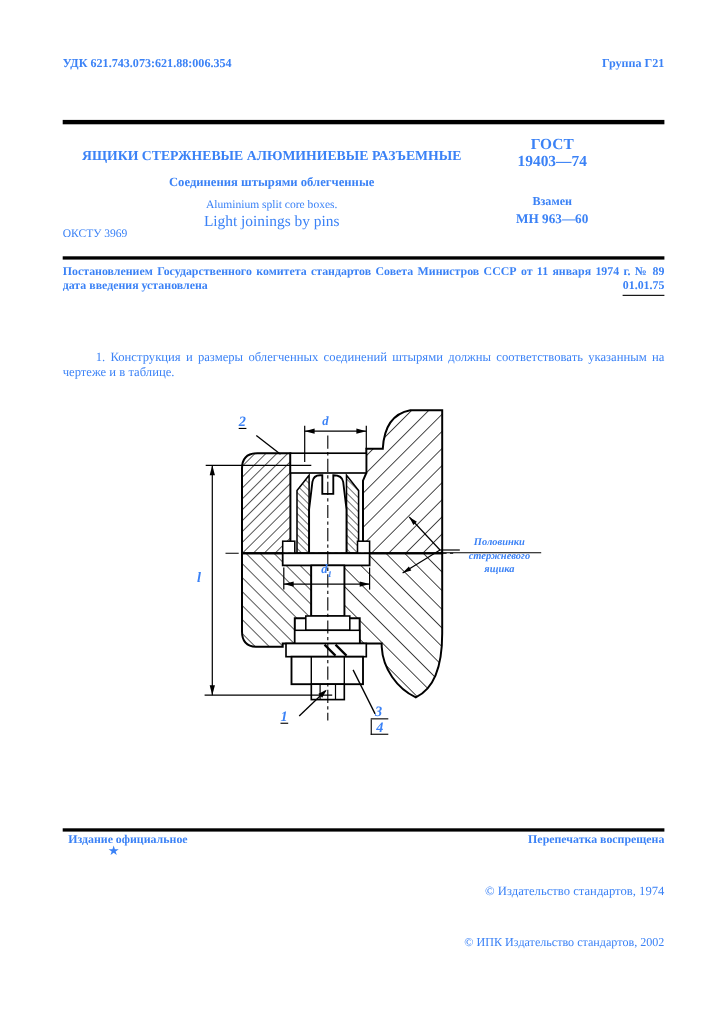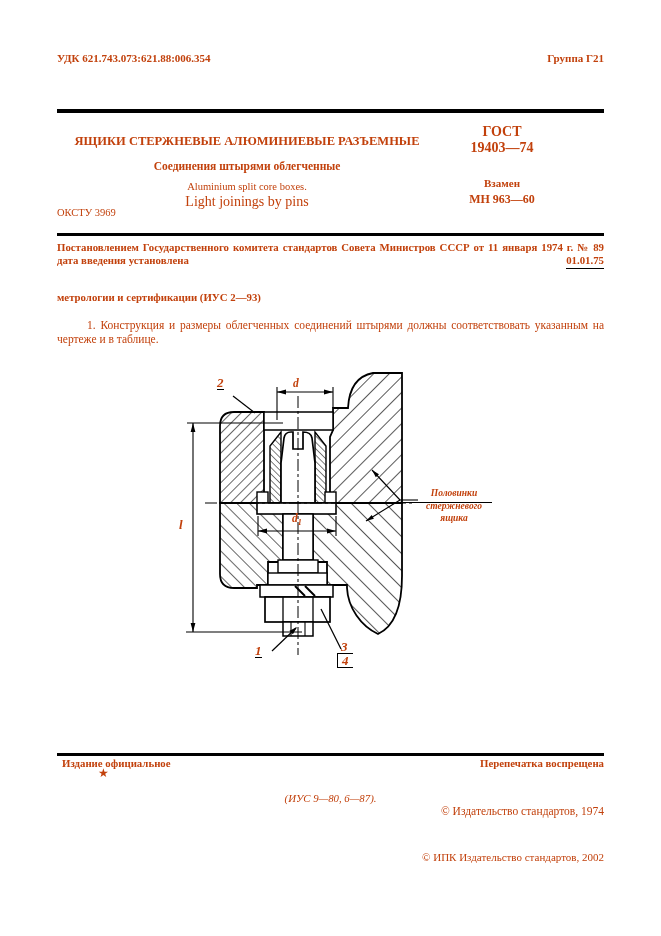--- a/index.html
+++ b/index.html
@@ -1,18 +1,18 @@
 <!DOCTYPE html>
 <html><head>
 <meta charset="utf-8">
 <style>
   html,body{margin:0;padding:0;background:#888;}
   #page{
     position:relative;width:661px;height:936px;background:#ffffff;
-    font-family:"Liberation Serif","DejaVu Serif",serif;color:#c2410c;
+    font-family:"Liberation Serif","DejaVu Serif",serif;color:#3b82f6;
     overflow:hidden;margin:0 auto;
   }
   .abs{position:absolute;}
   .b{font-weight:bold;}
   .i{font-style:italic;}
   .ctr{text-align:center;}
   .rt{text-align:right;}
   
   .udk{left:57px;top:52px;font-size:11px;}
   .grp{right:57px;top:52px;font-size:11px;}
@@ -80,21 +80,20 @@
   <div class="abs gost2 b ctr">19403—74</div>
   <div class="abs vzamen b ctr">Взамен</div>
   <div class="abs mn b ctr">МН 963—60</div>
   <div class="abs rule-thick r2"></div>
 
   <div class="abs decree1 b">Постановлением Государственного комитета стандартов Совета Министров СССР от 11 января 1974 г. № 89</div>
   <div class="abs decree2 b">
     <span class="date">01.01.75</span>
     <span>дата введения установлена</span>
   </div>
-  <div class="abs lim2 b">метрологии и сертификации (ИУС 2—93)</div>
 
   <div class="abs para1">1. Конструкция и размеры облегченных соединений штырями должны соответствовать указанным на чертеже и в таблице.</div>
 
   <svg id="draw-svg" class="abs" width="365" height="325" viewBox="155 365 365 325" xmlns="http://www.w3.org/2000/svg">
     <defs>
       <pattern id="pUL" width="7" height="7" patternUnits="userSpaceOnUse" patternTransform="rotate(45)">
         <line x1="0" y1="0" x2="0" y2="7" stroke="#000" stroke-width="1.2"></line>
       </pattern>
       <pattern id="pUR" width="11" height="11" patternUnits="userSpaceOnUse" patternTransform="rotate(45)">
         <line x1="0" y1="0" x2="0" y2="11" stroke="#000" stroke-width="1.3"></line>
@@ -187,17 +186,16 @@
   <div class="abs annot">
     <span>Половинки</span><br>
     <span>стержневого</span><br>
     <span>ящика</span>
   </div>
 
   <div class="abs rule-thick r3"></div>
   <div class="abs foff b">Издание официальное</div>
   <div class="abs frep b">Перепечатка воспрещена</div>
   <div class="abs star">★</div>
-  <div class="abs note2 i ctr">(ИУС 9—80, 6—87).</div>
   <div class="abs cp1 rt">© Издательство стандартов, 1974</div>
   <div class="abs cp2 rt">© ИПК Издательство стандартов, 2002</div>
 
 </div>
 
 </body></html>

